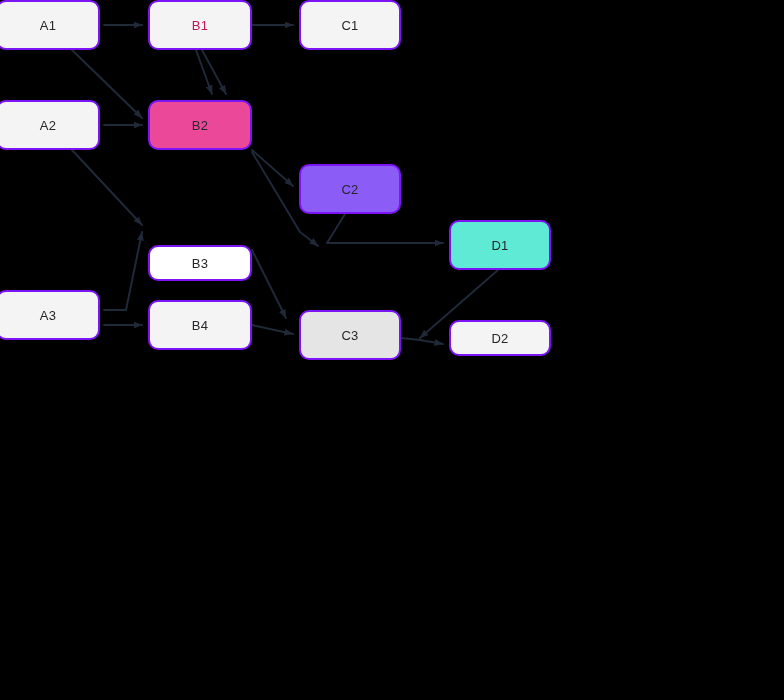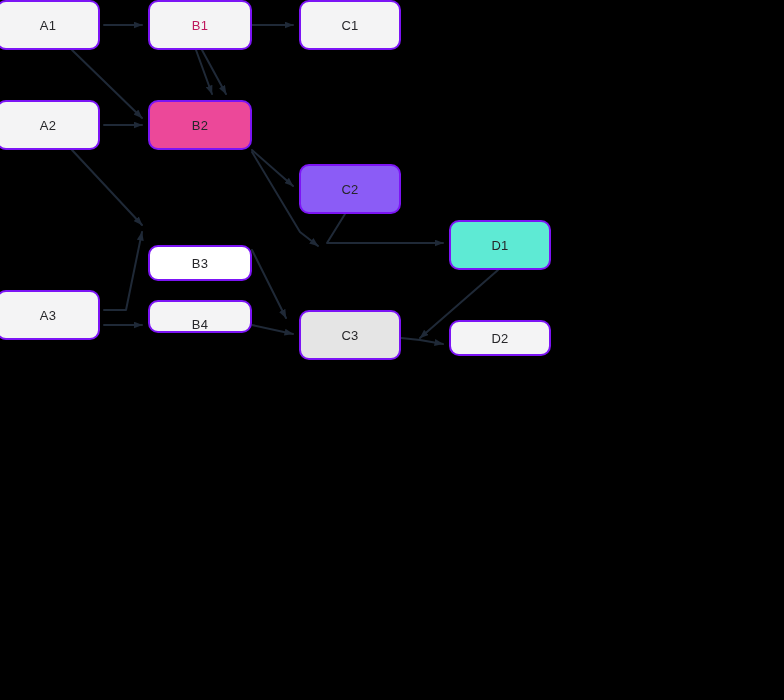--- a/index.html
+++ b/index.html
@@ -90,21 +90,21 @@
       </div>
       <div class="node" style="left: 148px; top: 0px; width: 104px; height: 50px; background: rgb(244, 244, 245); border-color: rgb(124, 20, 245); color: #be185d;">
         <span class="node-label">B1</span>
       </div>
       <div class="node" style="left: 148px; top: 100px; width: 104px; height: 50px; background: #ec4899; border-color: rgb(124, 20, 245); color: rgb(39, 39, 42);">
         <span class="node-label">B2</span>
       </div>
       <div class="node" style="left: 148px; top: 200px; width: 104px; height: 36px; background: #ffffff; border-color: rgb(124, 20, 245); color: rgb(39, 39, 42); margin-top: 45px;">
         <span class="node-label">B3</span>
       </div>
-      <div class="node" style="left: 148px; top: 300px; width: 104px; height: 33px; background: rgb(244, 244, 245); border-color: rgb(124, 20, 245); color: rgb(39, 39, 42); align-items: flex-end;">
+      <div class="node" style="left: 148px; top: 300px; width: 104px; height: 50px; background: rgb(244, 244, 245); border-color: rgb(124, 20, 245); color: rgb(39, 39, 42);">
         <span class="node-label">B4</span>
       </div>
       <div class="node" style="left: 299px; top: 0px; width: 102px; height: 50px; background: rgb(244, 244, 245); border-color: rgb(124, 20, 245); color: rgb(39, 39, 42);">
         <span class="node-label">C1</span>
       </div>
       <div class="node" style="left: 299px; top: 164px; width: 102px; height: 50px; background: #8b5cf6; border-color: rgb(124, 20, 245); color: rgb(39, 39, 42);">
         <span class="node-label">C2</span>
       </div>
       <div class="node" style="left: 299px; top: 310px; width: 102px; height: 50px; background: #e5e5e5; border-color: rgb(124, 20, 245); color: rgb(39, 39, 42);">
         <span class="node-label">C3</span>

